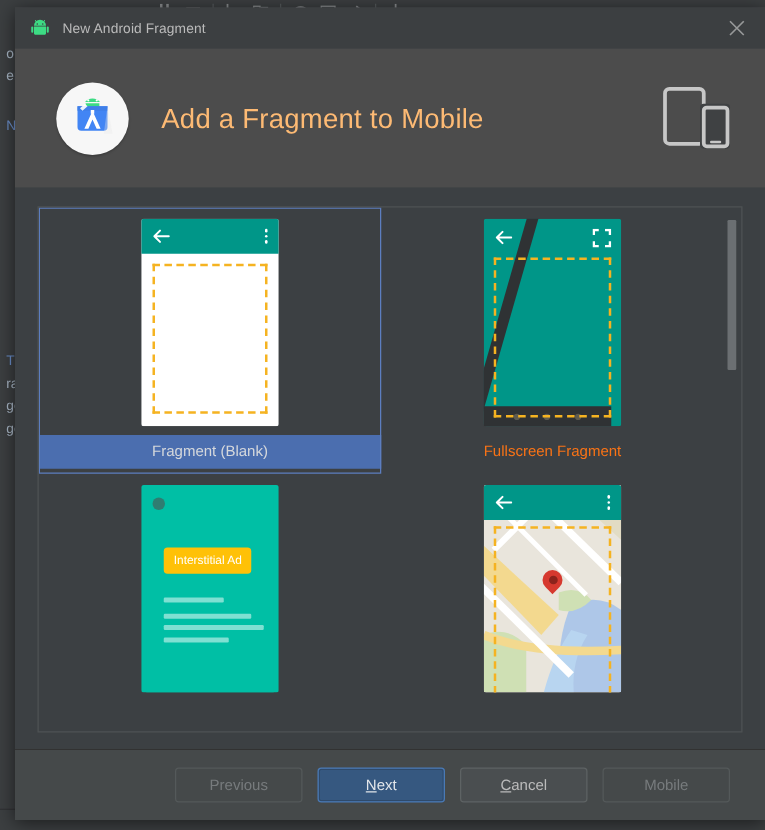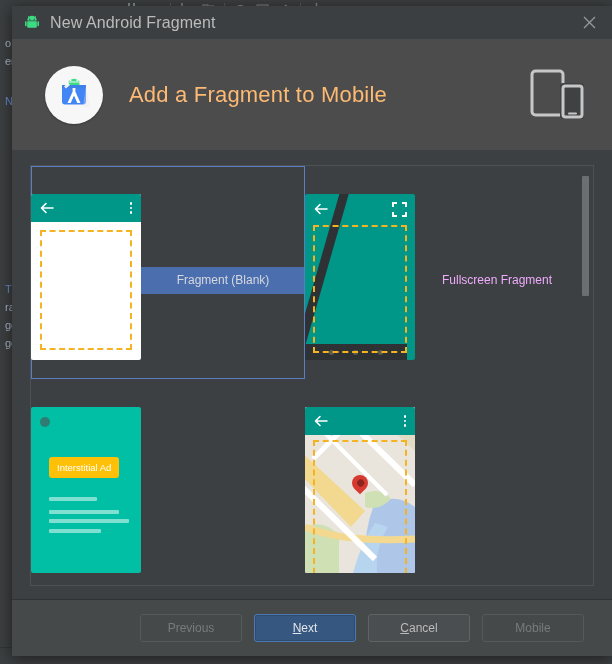--- a/index.html
+++ b/index.html
@@ -99,21 +99,21 @@
     align-items: center;
     padding: 0 0 0 12px;
     position: relative;
   }
   .titlebar .app-glyph {
     width: 16px; height: 16px;
     margin-right: 10px;
     flex: none;
   }
   .titlebar .title-text {
-    font-size: 16px;
+    font-size: 11px;
     color: #bbbbbb;
     letter-spacing: .1px;
   }
   .titlebar .close-btn {
     position: absolute;
     right: 0; top: 0;
     width: 46px; height: 33px;
     display: flex; align-items: center; justify-content: center;
     cursor: default;
   }
@@ -174,39 +174,40 @@
     position: absolute;
     inset: 0 14px 0 0;
     display: grid;
     grid-template-columns: 1fr 1fr;
     grid-auto-rows: 213px;
     padding: 0;
   }
   .tpl-card {
     position: relative;
     display: flex;
+    flex-direction: column;
     align-items: center;
     justify-content: flex-start;
     padding-top: 9px;
     box-sizing: border-box;
     cursor: default;
   }
   .tpl-card.selected { outline: 1px solid #5c7ec0; outline-offset: -1px; }
   .tpl-thumb {
     width: 110px;
     height: 166px;
     position: relative;
     overflow: hidden;
     flex: none;
   }
   .tpl-label {
     width: 100%;
     text-align: center;
     font-size: 12px;
-    color: #f0abfc;
+    color: #f97316;
     padding: 6px 0 7px 0;
     margin-top: 7px;
     box-sizing: border-box;
   }
   .tpl-card.selected .tpl-label {
     background: #4b6eaf;
     color: #d5d8dc;
   }
 
   

